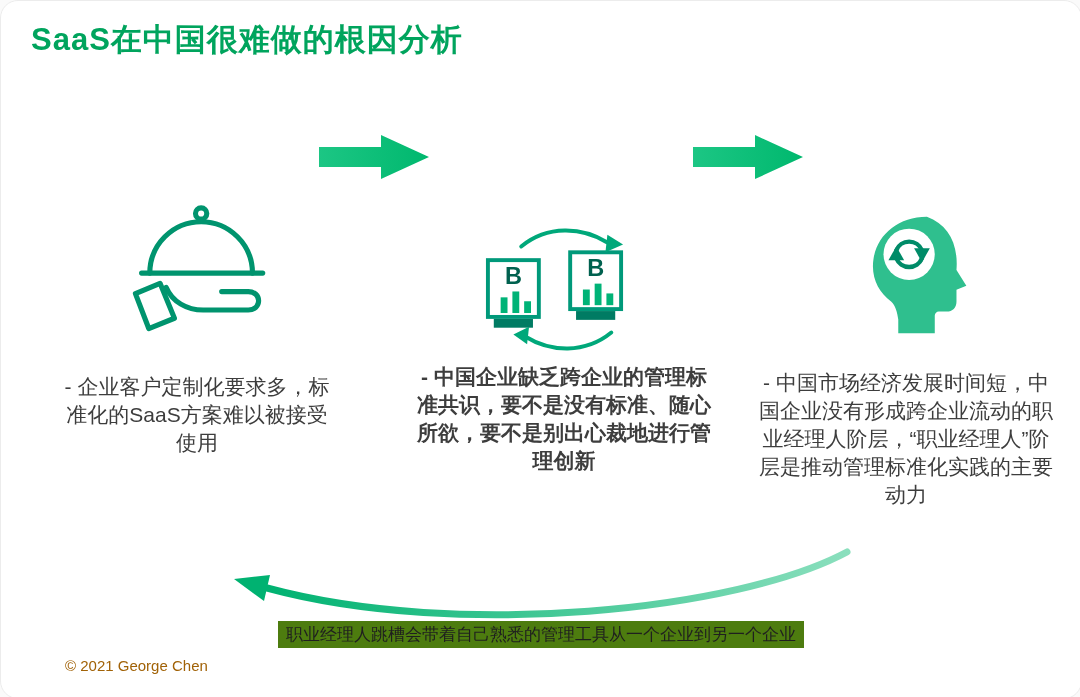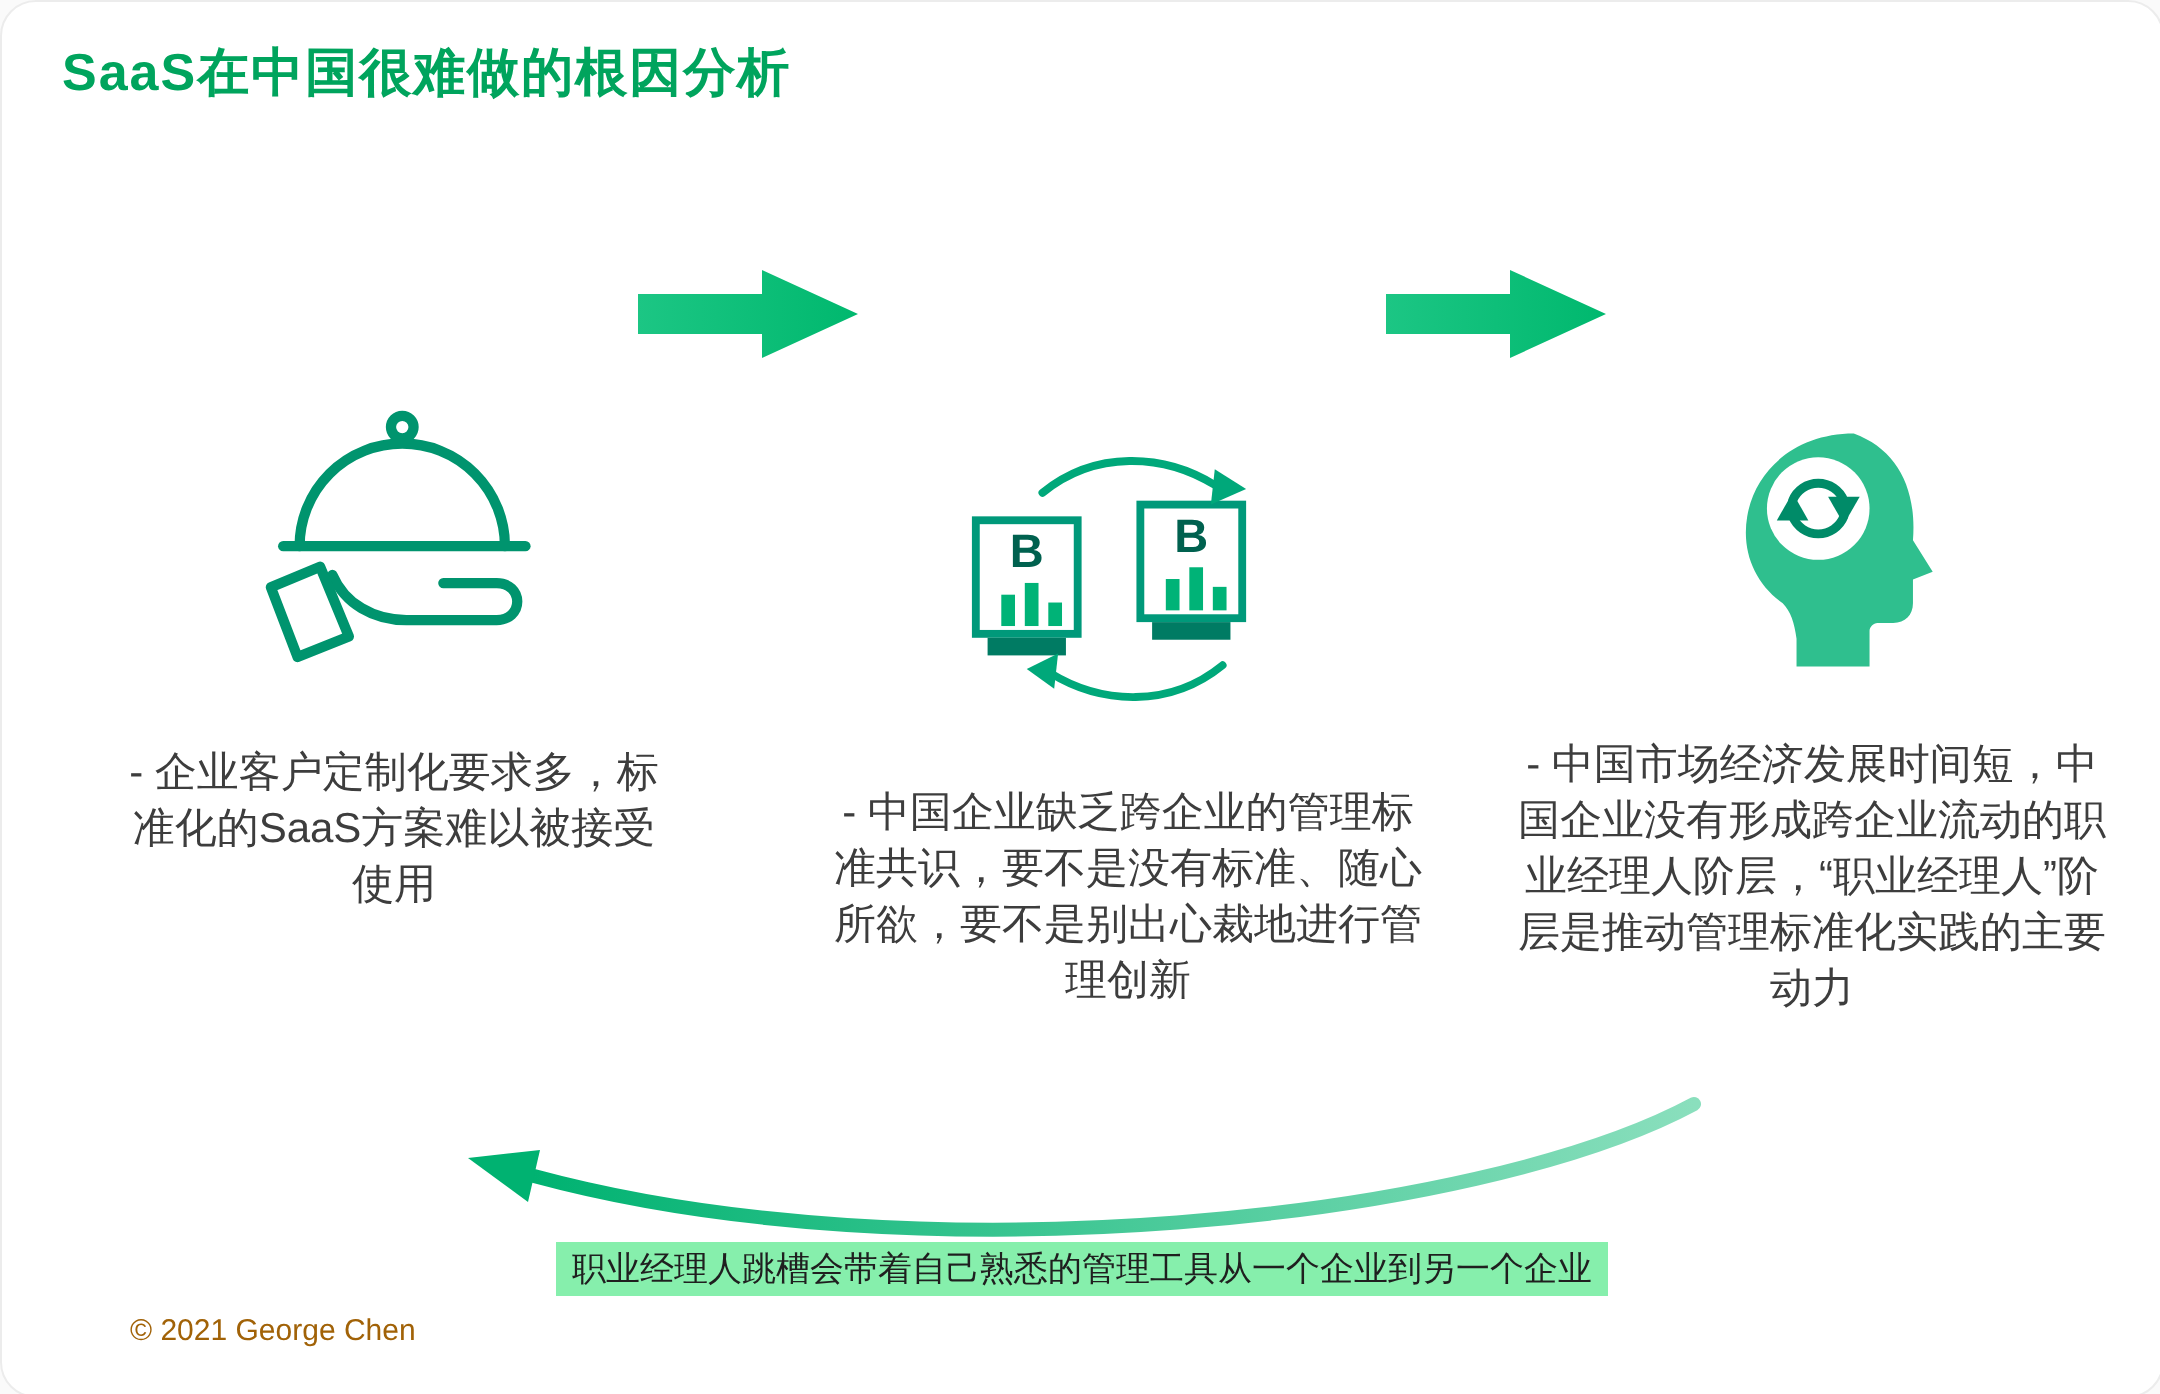--- a/index.html
+++ b/index.html
@@ -3,47 +3,47 @@
 <meta charset="utf-8">
 <style>
   html,body{margin:0;padding:0;background:#fafafa;}
   .slide{
     position:relative;width:1080px;height:697px;background:#ffffff;
     border:1px solid #ececec;border-radius:18px;overflow:hidden;
     font-family:"Liberation Sans","DejaVu Sans",sans-serif;color:#3c3c3c;
   }
   .title{
     position:absolute;left:30px;top:18px;margin:0;
-    font-size:26px;font-weight:bold;color:#00a45d;letter-spacing:1px;
+    font-size:31px;font-weight:bold;color:#00a45d;letter-spacing:1px;
   }
   .stage-label{
     position:absolute;top:142px;width:160px;text-align:center;
     font-size:23px;color:#3f3f3f;letter-spacing:10px;font-weight:500;
   }
   .stage-label.l1{left:112px;}
   .stage-label.l2{left:462px;}
   .stage-label.l3{left:838px;}
   .block-arrow{position:absolute;top:134px;width:110px;height:44px;}
   .block-arrow.a1{left:318px;}
   .block-arrow.a2{left:692px;}
   .icon{position:absolute;}
   .icon.i1{left:118px;top:192px;width:154px;height:154px;}
   .icon.i2{left:462px;top:218px;width:184px;height:142px;}
   .icon.i3{left:843px;top:200px;width:148px;height:148px;}
   .desc{
     position:absolute;font-size:21px;line-height:1.33;color:#3d3d3d;
     font-weight:500;text-align:center;
   }
   .desc.d1{left:62px;top:372px;width:268px;}
-  .desc.d2{left:412px;top:392px;width:302px;}
+  .desc.d2{left:412px;top:362px;width:302px;font-weight:bold;}
   .desc.d3{left:756px;top:368px;width:298px;}
   .swoosh{position:absolute;left:178px;top:543px;width:692px;height:90px;}
   .note{
     position:absolute;left:50%;top:620px;transform:translateX(-50%);
-    white-space:nowrap;background:#86efac;color:#1f1f1f;
+    white-space:nowrap;background:#4d7c0f;color:#1f1f1f;
     font-size:17px;padding:2px 8px;font-weight:500;
   }
   .copyright{
     position:absolute;left:64px;top:656px;font-size:15px;color:#a16207;
   }
   svg text{font-family:"Liberation Sans","DejaVu Sans",sans-serif;}
 </style>
 </head>
 <body>
 

